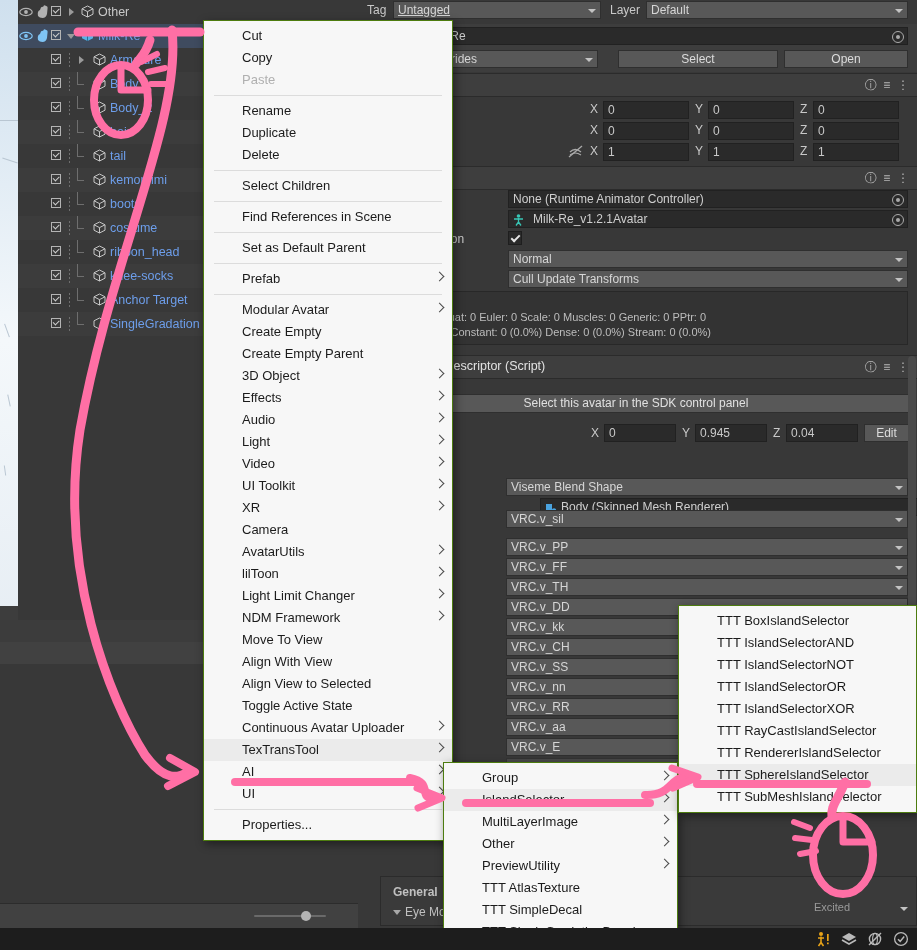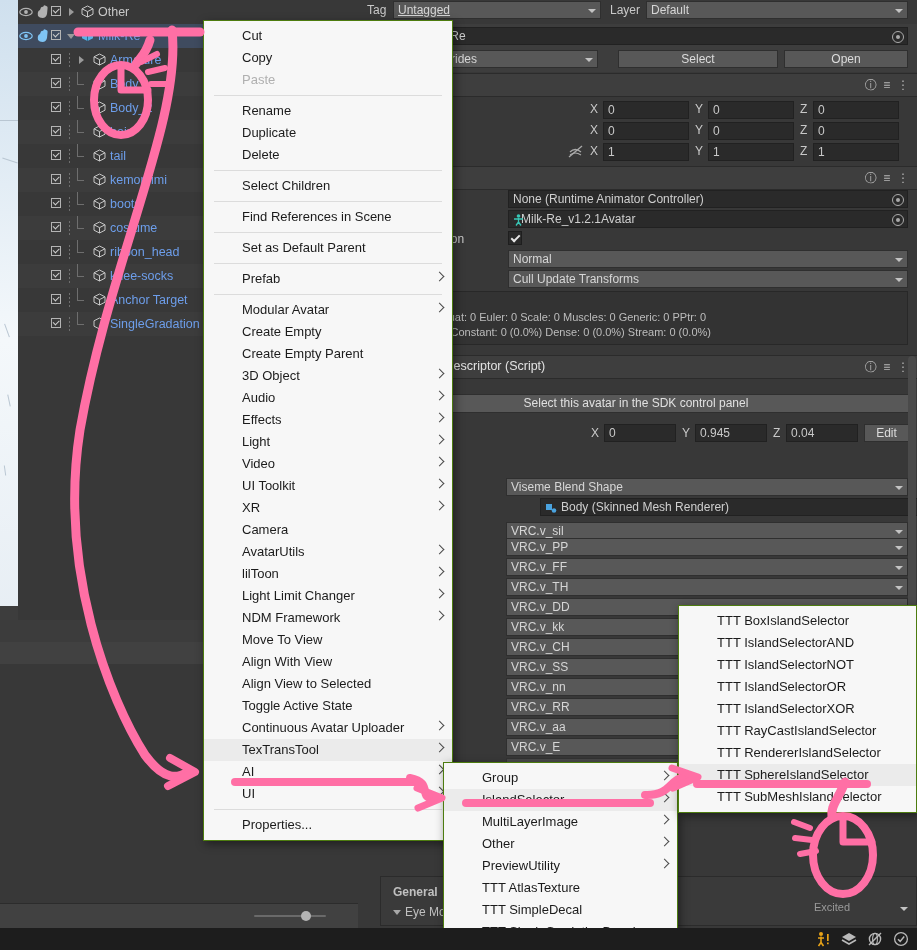--- a/index.html
+++ b/index.html
@@ -268,21 +268,21 @@
       <span class="objdot"></span>
     </div>
     <div class="lbl2" style="left:8px;top:23px;">Avatar</div>
     <div class="objfld" style="left:150px;top:21px;width:400px;">
       <span class="abs" style="left:4px;top:3px;width:11px;height:12px;">
         <svg width="11" height="12" viewBox="0 0 11 12">
             <circle cx="5.5" cy="2" r="1.8" fill="#38c7b6"></circle>
             <path d="M1 5 h9 M5.5 4 v4 M5.5 8 l-2.5 3.5 M5.5 8 l2.5 3.5" stroke="#38c7b6" stroke-width="1.3" fill="none"></path>
           </svg>
       </span>
-      <span style="margin-left:8px;">Milk-Re_v1.2.1Avatar</span>
+      <span style="margin-left:20px;">Milk-Re_v1.2.1Avatar</span>
       <span class="objdot"></span>
     </div>
     <div class="lbl2" style="left:8px;top:43px;">Apply Root Motion</div>
     <div class="chk" style="left:150px;top:42px;"></div>
     <div class="lbl2" style="left:8px;top:63px;">Update Mode</div>
     <div class="popfld" style="left:150px;top:61px;width:400px;">
       <span>Normal</span>
       <span class="caret"></span>
     </div>
     <div class="lbl2" style="left:8px;top:83px;">Culling Mode</div>
@@ -320,21 +320,21 @@
       <span class="abs" style="left:4px;top:3px;width:12px;height:12px;">
         <svg width="12" height="12" viewBox="0 0 12 12">
             <path d="M1 2 h6 v6 h-6z" fill="#4aa3df"></path>
             <circle cx="9" cy="8.5" r="2.3" fill="#4aa3df"></circle>
           </svg>
       </span>
       <span style="margin-left:16px;">Body (Skinned Mesh Renderer)</span>
       <span class="objdot"></span>
     </div>
     <div id="viseme-list">
-        <div class="popfld" style="left: 148px; top: 144px; width: 402px;"><span>VRC.v_sil</span><span class="caret"></span></div>
+        <div class="popfld" style="left: 148px; top: 132px; width: 402px;"><span>VRC.v_sil</span><span class="caret"></span></div>
         <div class="popfld" style="left: 148px; top: 160px; width: 402px;"><span>VRC.v_PP</span><span class="caret"></span></div>
         <div class="popfld" style="left: 148px; top: 180px; width: 402px;"><span>VRC.v_FF</span><span class="caret"></span></div>
         <div class="popfld" style="left: 148px; top: 200px; width: 402px;"><span>VRC.v_TH</span><span class="caret"></span></div>
         <div class="popfld" style="left: 148px; top: 220px; width: 402px;"><span>VRC.v_DD</span><span class="caret"></span></div>
         <div class="popfld" style="left: 148px; top: 240px; width: 402px;"><span>VRC.v_kk</span><span class="caret"></span></div>
         <div class="popfld" style="left: 148px; top: 260px; width: 402px;"><span>VRC.v_CH</span><span class="caret"></span></div>
         <div class="popfld" style="left: 148px; top: 280px; width: 402px;"><span>VRC.v_SS</span><span class="caret"></span></div>
         <div class="popfld" style="left: 148px; top: 300px; width: 402px;"><span>VRC.v_nn</span><span class="caret"></span></div>
         <div class="popfld" style="left: 148px; top: 320px; width: 402px;"><span>VRC.v_RR</span><span class="caret"></span></div>
         <div class="popfld" style="left: 148px; top: 340px; width: 402px;"><span>VRC.v_aa</span><span class="caret"></span></div>
@@ -369,22 +369,22 @@
     <div class="mi"><span>Find References in Scene</span></div>
     <div class="msep"></div>
     <div class="mi"><span>Set as Default Parent</span></div>
     <div class="msep"></div>
     <div class="mi"><span>Prefab</span><span class="arw"></span></div>
     <div class="msep"></div>
     <div class="mi"><span>Modular Avatar</span><span class="arw"></span></div>
     <div class="mi"><span>Create Empty</span></div>
     <div class="mi"><span>Create Empty Parent</span></div>
     <div class="mi"><span>3D Object</span><span class="arw"></span></div>
+    <div class="mi"><span>Effects</span><span class="arw"></span></div>
     <div class="mi"><span>Audio</span><span class="arw"></span></div>
-    <div class="mi"><span>Effects</span><span class="arw"></span></div>
     <div class="mi"><span>Light</span><span class="arw"></span></div>
     <div class="mi"><span>Video</span><span class="arw"></span></div>
     <div class="mi"><span>UI Toolkit</span><span class="arw"></span></div>
     <div class="mi"><span>XR</span><span class="arw"></span></div>
     <div class="mi"><span>Camera</span></div>
     <div class="mi"><span>AvatarUtils</span><span class="arw"></span></div>
     <div class="mi"><span>lilToon</span><span class="arw"></span></div>
     <div class="mi"><span>Light Limit Changer</span><span class="arw"></span></div>
     <div class="mi"><span>NDM Framework</span><span class="arw"></span></div>
     <div class="mi"><span>Move To View</span></div>

